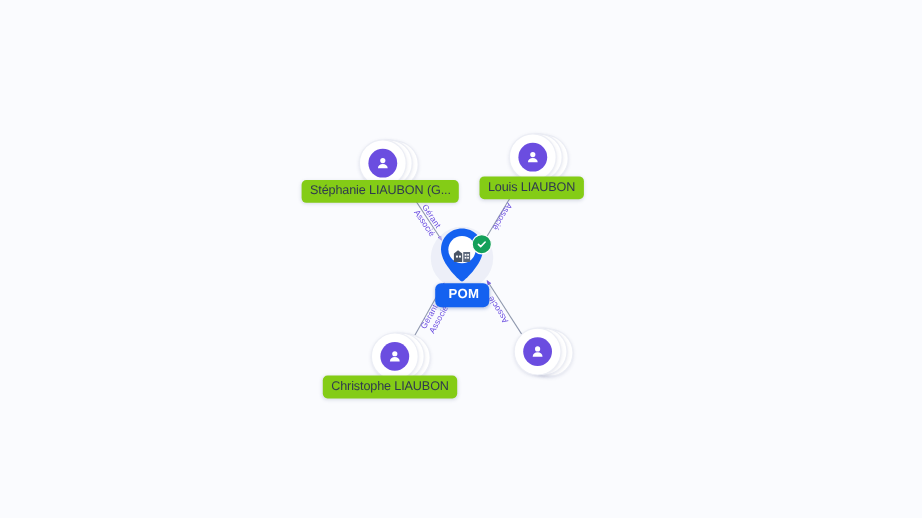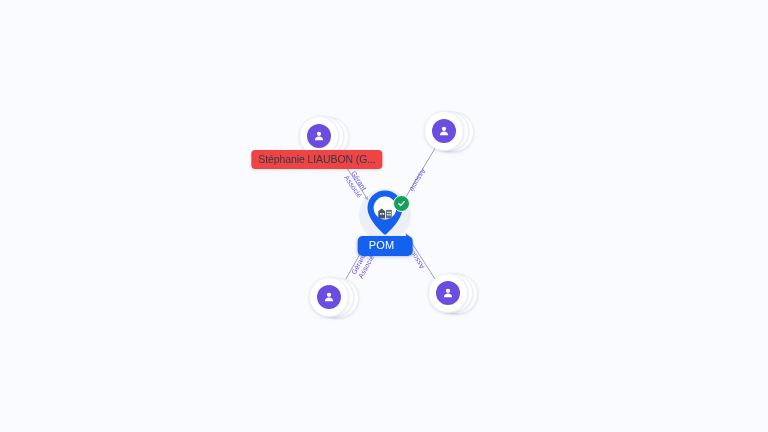--- a/index.html
+++ b/index.html
@@ -63,21 +63,21 @@
     background: #6b4de0;
     display: flex;
     align-items: center;
     justify-content: center;
   }
   .avatar-inner svg { display: block; }
 
   .node-chip {
     position: absolute;
     transform: translateX(-50%);
-    background: #ef4444;
+    background: #84cc16;
     border-radius: 4px;
     padding: 3px 7px 4px 7px;
     font-size: 10.5px;
     line-height: 12px;
     color: #2f3a4f;
     white-space: nowrap;
     box-shadow: 0 1px 3px rgba(60,70,120,0.17);
     letter-spacing: -0.1px;
   }
 
@@ -115,24 +115,24 @@
     display: flex;
     align-items: center;
     justify-content: center;
   }
   .company-chip {
     position: absolute;
     transform: translateX(-50%);
     background: #1461f0;
     color: #ffffff;
     border-radius: 5px;
-    padding: 3px 18px 4px 11px;
+    padding: 3px 8px 4px 11px;
     font-size: 11px;
     line-height: 13px;
-    font-weight: 400;
+    font-weight: 700;
     white-space: nowrap;
     letter-spacing: 0.2px;
     box-shadow: 0 1px 3px rgba(20,60,160,0.28);
   }
 
   
   .edge-label {
     position: absolute;
     font-size: 7px;
     line-height: 8px;
@@ -203,35 +203,37 @@
       <div class="stack-card c1">
         <div class="avatar-inner">
           <svg width="14" height="14" viewBox="0 0 24 24" aria-hidden="true">
             <circle cx="12" cy="8.2" r="3.7" fill="#ffffff"></circle>
             <path d="M5 19.2c0-3.9 3.1-6.2 7-6.2s7 2.3 7 6.2z" fill="#ffffff"></path>
           </svg>
         </div>
       </div>
     </div>
   </div>
+  <div class="node-chip" style="left:443px; top:147px;">Louis LIAUBON</div>
 
   <div class="person-node" style="left:329px; top:297px;">
     <div class="avatar-stack">
       <div class="stack-card c3"></div>
       <div class="stack-card c2"></div>
       <div class="stack-card c1">
         <div class="avatar-inner">
           <svg width="14" height="14" viewBox="0 0 24 24" aria-hidden="true">
             <circle cx="12" cy="8.2" r="3.7" fill="#ffffff"></circle>
             <path d="M5 19.2c0-3.9 3.1-6.2 7-6.2s7 2.3 7 6.2z" fill="#ffffff"></path>
           </svg>
         </div>
       </div>
     </div>
   </div>
+  <div class="node-chip" style="left:325px; top:313px;">Christophe LIAUBON</div>
 
   <div class="person-node" style="left:448px; top:293px;">
     <div class="avatar-stack">
       <div class="stack-card c3"></div>
       <div class="stack-card c2"></div>
       <div class="stack-card c1">
         <div class="avatar-inner">
           <svg width="14" height="14" viewBox="0 0 24 24" aria-hidden="true">
             <circle cx="12" cy="8.2" r="3.7" fill="#ffffff"></circle>
             <path d="M5 19.2c0-3.9 3.1-6.2 7-6.2s7 2.3 7 6.2z" fill="#ffffff"></path>

